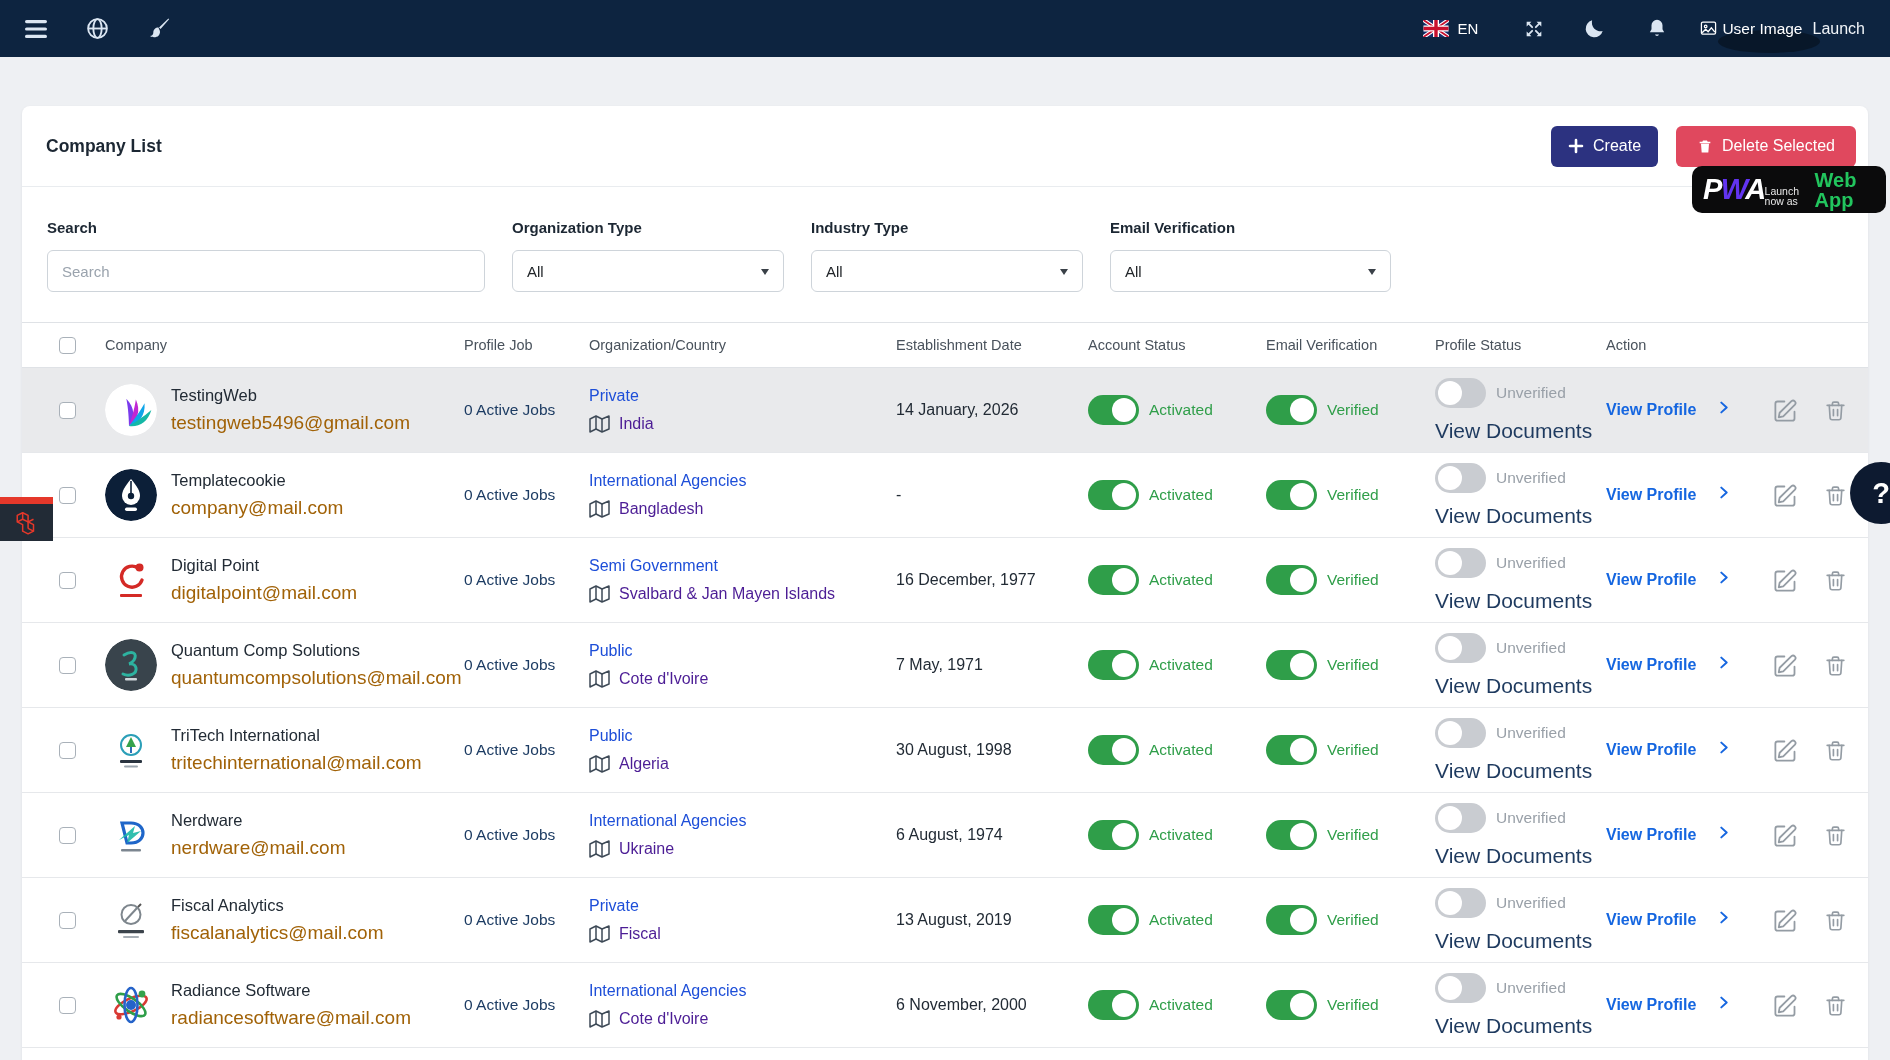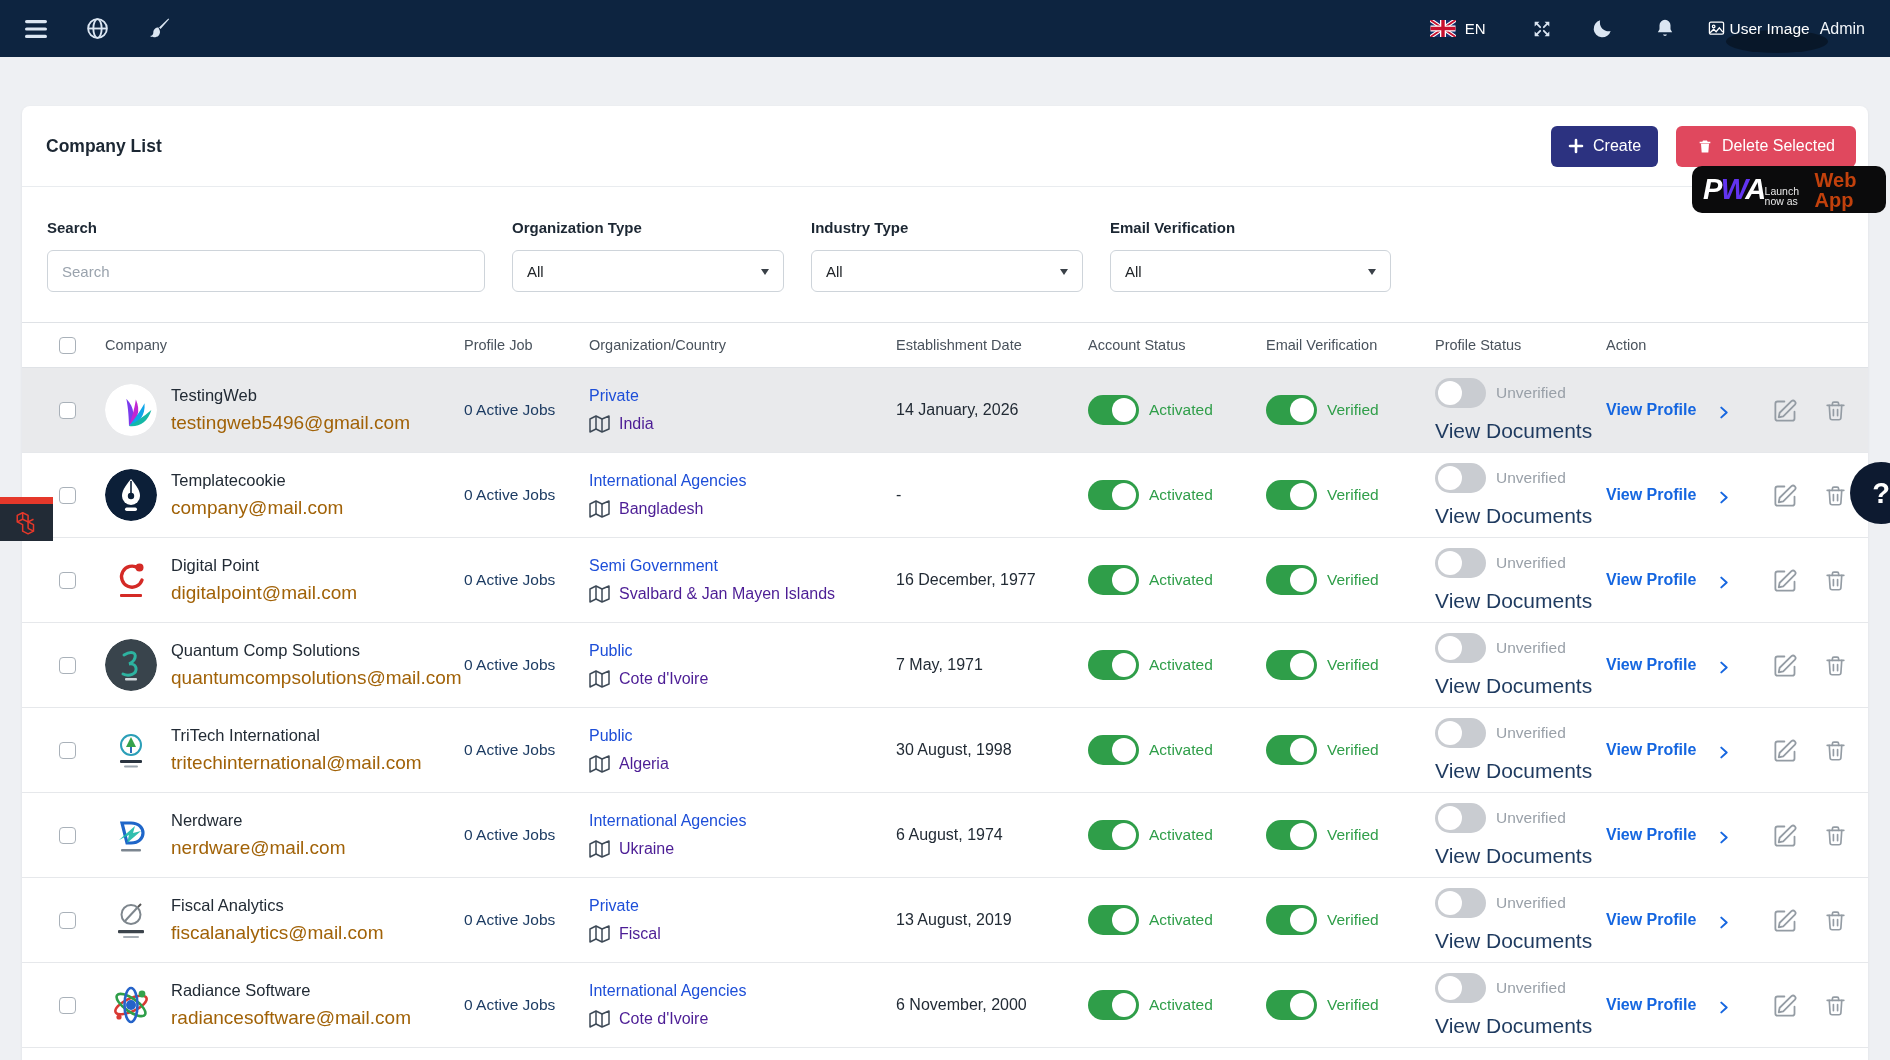--- a/index.html
+++ b/index.html
@@ -25,21 +25,21 @@
   .btn { height:41px; border-radius:6px; display:flex; align-items:center; gap:9px; color:#fff; font-size:16px; cursor:pointer; }
   .btn-create { background:#2c3280; padding:0 17px; }
   .btn-delete { background:#e0485e; padding:0 21px; }
 
   
   .pwa { position:absolute; top:166px; right:4px; width:194px; height:47px; background:#0b0b0c; border-radius:10px; display:flex; align-items:center; justify-content:space-between; padding:0 11px 0 11px; z-index:30; cursor:pointer; }
   .pwa-logo { font-size:29px; font-weight:800; color:#fff; letter-spacing:-1.5px; font-style:italic; }
   .pwa-logo .w { color:#6234f0; }
   .pwa-text { display:flex; flex-direction:row; align-items:flex-end; line-height:1; }
   .pwa-line1 { color:#e8e8e8; font-size:10.5px; margin-bottom:3px; }
-  .pwa-line2 { color:#c2410c; font-size:20px; font-weight:700; }
+  .pwa-line2 { color:#22c55e; font-size:20px; font-weight:700; }
 
   
   .filters { display:flex; gap:27px; padding:32px 25px 30px; }
   .f-label { font-size:15px; font-weight:700; color:#1c2733; margin-bottom:14px; }
   .f-search { width:438px; } .f-org { width:272px; } .f-ind { width:272px; } .f-email { width:281px; } .f-sort { flex:1; }
   .f-input input { width:100%; height:42px; border:1px solid #ced4da; border-radius:6px; padding:0 14px; font-size:15px; color:#212529; outline:none; font-family:inherit; }
   .f-input input::placeholder { color:#9aa3ad; }
   .f-select { height:42px; border:1px solid #ced4da; border-radius:6px; display:flex; align-items:center; justify-content:space-between; padding:0 14px; font-size:15px; color:#212529; background:#fff; cursor:pointer; }
   .caret { width:0; height:0; border:4.5px solid transparent; border-top:6px solid #3a4148; margin-top:6px; }
 
@@ -67,21 +67,21 @@
   .switch.on { background:#2f9e49; }
   .switch.off { background:#c9ccd1; }
   .knob { position:absolute; top:3px; width:24px; height:24px; background:#fff; border-radius:50%; }
   .on .knob { right:3px; }
   .off .knob { left:3px; }
   .stext { margin-left:10px; font-size:15.5px; }
   .stext.green { color:#2f9e49; }
   .stext.gray { color:#99a0a8; }
   .docs { margin-top:11px; font-size:21px; color:#1e3a5f; font-weight:500; cursor:pointer; }
   .actions { display:flex; align-items:center; }
-  .vp { display:flex; align-items:flex-end; color:#1566e0; font-weight:700; font-size:16px; gap:24px; cursor:pointer; margin-right:44px; }
+  .vp { display:flex; align-items:flex-start; color:#1566e0; font-weight:700; font-size:16px; gap:24px; cursor:pointer; margin-right:44px; }
   .icon-btn { cursor:pointer; display:flex; align-items:center; }
   .icon-btn + .icon-btn { margin-left:24px; }
 
   
   .help { position:absolute; right:-22px; top:462px; width:62px; height:62px; border-radius:50%; background:#0d1a30; color:#fff; display:flex; align-items:center; justify-content:center; font-size:29px; font-weight:700; z-index:40; cursor:pointer; }
   .debugbar { position:absolute; left:0; top:497px; width:53px; z-index:40; cursor:pointer; }
   .debugbar .bar { height:7px; background:#e5382a; }
   .debugbar .box { height:37px; background:#222b36; display:flex; align-items:center; justify-content:center; }
 </style>
 </head>
@@ -142,21 +142,21 @@
       <span class="user-ellipse"></span>
       <span class="bi-icon" style="display:flex;">
         <svg width="17" height="17" viewBox="0 0 24 24" fill="none" stroke="#fff" stroke-width="1.8">
             <rect x="2" y="3" width="20" height="17" rx="2"></rect>
             <circle cx="8" cy="9" r="1.8"></circle>
             <path d="M3 18l5-5 3.5 3.5L16 11l5 6"></path>
           </svg>
       </span>
       <span class="alt-text">User Image</span>
     </span>
-    <span class="admin">Admin</span>
+    <span class="admin">Launch</span>
   </div>
 </div>
 
 <div class="card">
   <div class="card-header">
     <div class="title">Company List</div>
     <div class="hbtns">
       <div class="btn btn-create">
         <svg width="16" height="16" viewBox="0 0 16 16">
             <path d="M8 2v12M2 8h12" stroke="#fff" stroke-width="2.6" stroke-linecap="round"></path>

